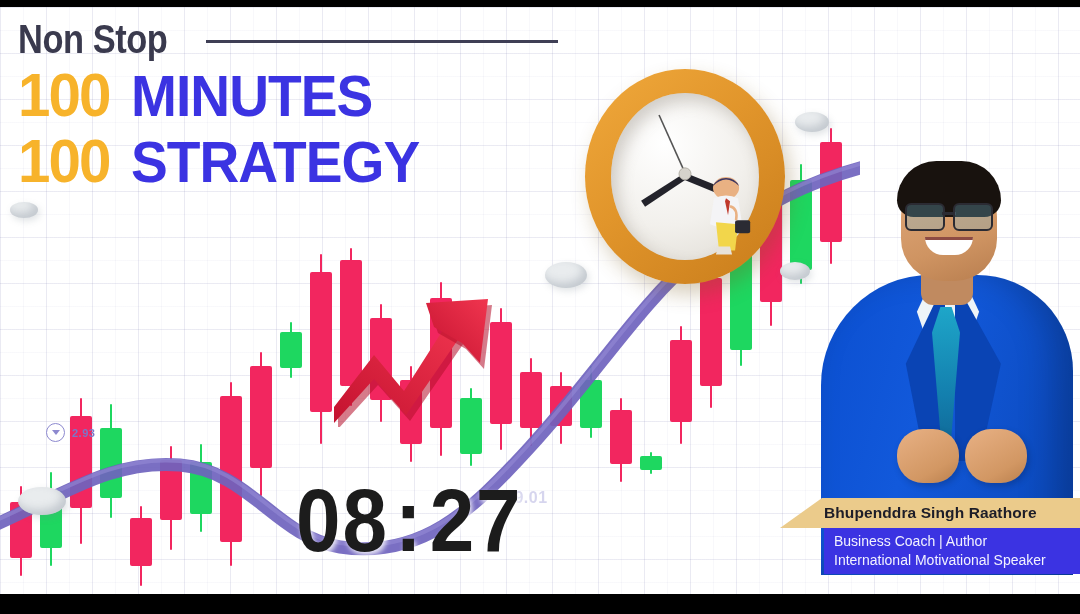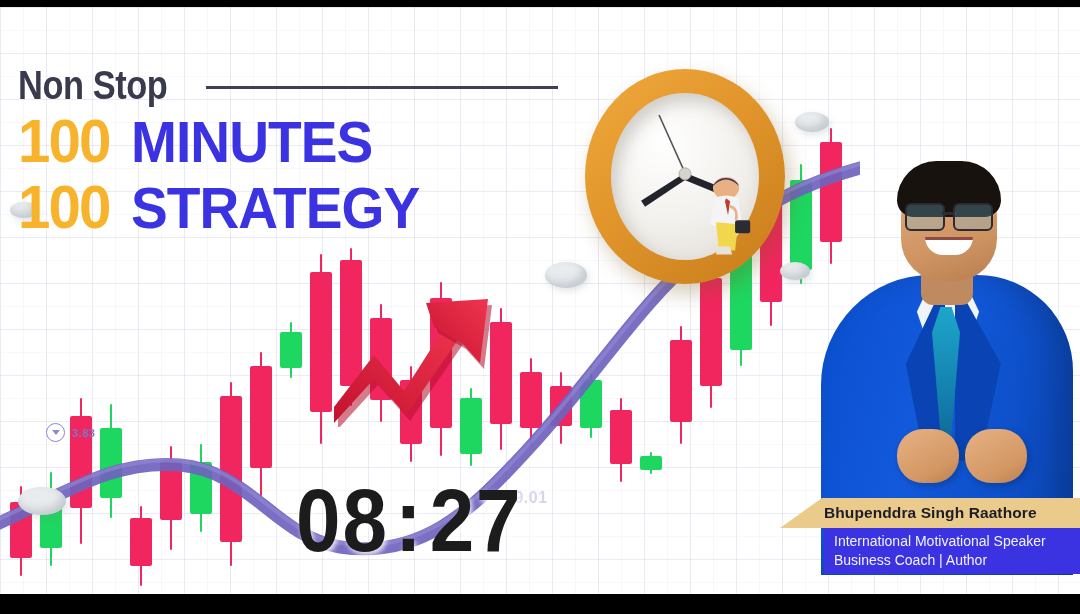--- a/index.html
+++ b/index.html
@@ -21,21 +21,21 @@
         background-image:
           linear-gradient(to right, rgba(150,150,190,.14) 1px, transparent 1px),
           linear-gradient(to bottom, rgba(150,150,190,.14) 1px, transparent 1px);
         background-size:46px 46px;}
   .grid.fine{background-image:
           linear-gradient(to right, rgba(160,160,200,.07) 1px, transparent 1px),
           linear-gradient(to bottom, rgba(160,160,200,.07) 1px, transparent 1px);
         background-size:23px 23px;}
 
   
-  .headline{position:absolute;left:18px;top:12px;width:540px;z-index:22;margin-top:46px;}
+  .headline{position:absolute;left:18px;top:12px;width:540px;z-index:22;}
   .nonstop-row{display:flex;align-items:center;gap:14px;}
   .nonstop{font-size:40px;font-weight:700;color:#3a3a4e;letter-spacing:-.5px;
            line-height:1;transform:scaleX(.86);transform-origin:left center;
            white-space:nowrap;}
   .rule{flex:1;height:3px;background:#3f3f55;margin-top:4px;min-width:300px;}
 
   .big-line{display:flex;align-items:baseline;gap:16px;margin-top:6px;
             line-height:.96;white-space:nowrap;}
   .num{font-size:62px;font-weight:800;color:#F7B32B;letter-spacing:-2px;
        transform:scaleX(.94);transform-origin:left bottom;}
@@ -308,21 +308,21 @@
     <div class="cloud" style="left:545px;top:255px;width:42px;height:26px;"></div>
     <div class="cloud" style="left:795px;top:105px;width:34px;height:20px;"></div>
     <div class="cloud" style="left:780px;top:255px;width:30px;height:18px;"></div>
     <div class="cloud" style="left:10px;top:195px;width:28px;height:16px;"></div>
     <div class="cloud" style="left:18px;top:480px;width:48px;height:28px;"></div>
 
     <div class="tag tag-a">
       <span class="dot">
           <i></i>
         </span>
-      <span>3.83</span>
+      <span>2.93</span>
     </div>
     <div class="tag tag-b">
       <span>09.01</span>
     </div>
 
     <div class="clock">
       <div class="clock-rim"></div>
       <div class="clock-face">
         <svg viewBox="0 0 148 168" style="position:absolute;inset:0;width:100%;height:100%;">
           <line x1="74" y1="80" x2="48" y2="22" stroke="#555" stroke-width="1.6"></line>
@@ -379,20 +379,20 @@
     </div>
 
 
     <div class="timer"><span>08</span><span class="sep">:</span><span>27</span></div>
 
     <div class="plate">
       <div class="plate-gold">
         <span>Bhupenddra Singh Raathore</span>
       </div>
       <div class="plate-blue">
+        <div>Business Coach  |  Author</div>
         <div>International Motivational Speaker</div>
-        <div>Business Coach  |  Author</div>
       </div>
     </div>
   </div>
 
   <div class="bar-bottom"></div>
 </div>
 
 </body></html>

